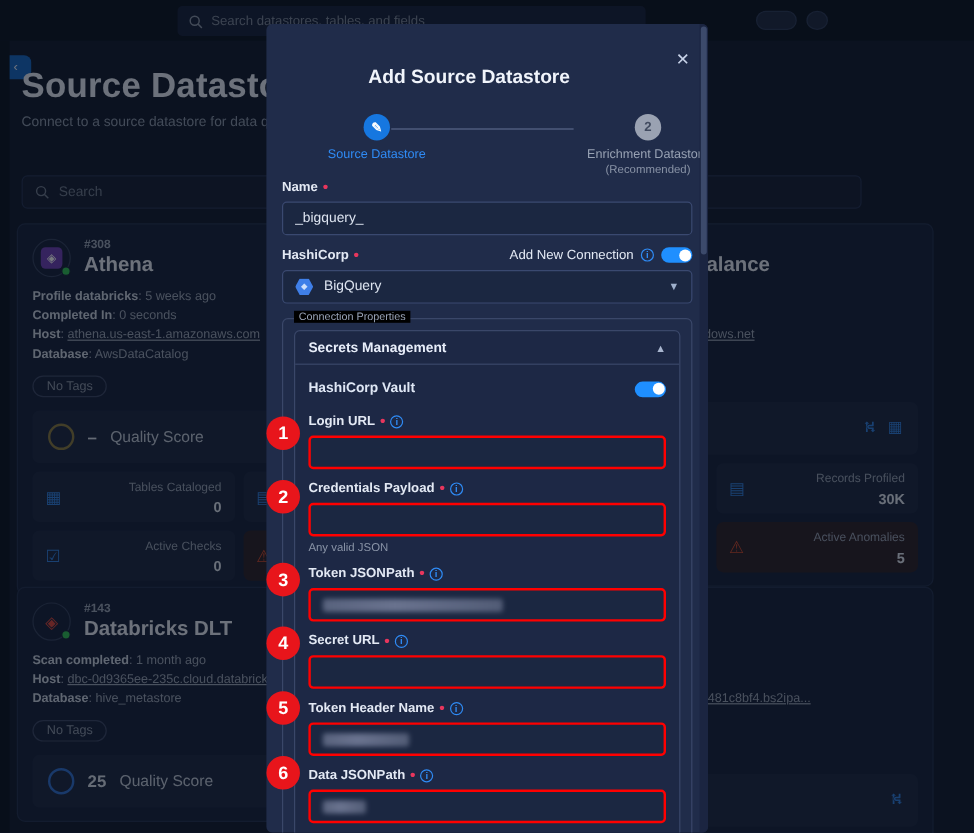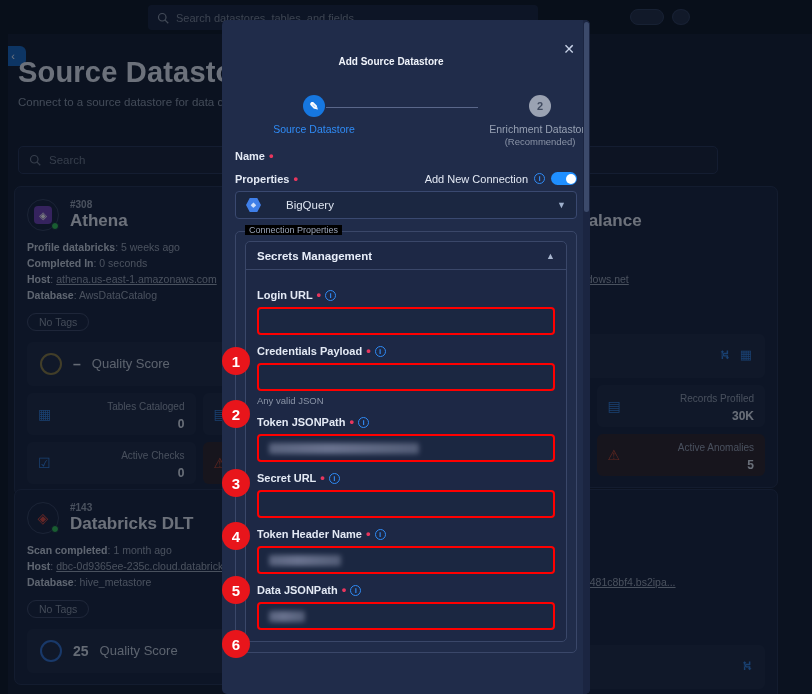--- a/index.html
+++ b/index.html
@@ -113,21 +113,21 @@
   .modal-scroll { position: absolute; inset: 0; }
   .modal-sb { position: absolute; right: 0; top: 0; width: 7px; height: 674px; background: #1b2541; }
   .modal-sb i { position: absolute; left: 1px; top: 2px; width: 5px; height: 190px; background: #3c4a6b; border-radius: 3px; display:block;}
 
   .close-x {
     position: absolute; right: 13px; top: 21px; width: 16px; height: 16px;
     color: #c8d3e8; font-size: 14px; line-height: 16px; text-align: center;
   }
   .modal-title {
     position: absolute; left: 0; top: 36px; width: 338px; text-align: center;
-    font-size: 10px; font-weight: bold; color: #f0f4fb;
+    font-size: 16px; font-weight: bold; color: #f0f4fb;
   }
 
   .stepper { position: absolute; left: 0; top: 75px; width: 360px; }
   .stepline { position: absolute; left: 104px; top: 12px; width: 152px; height: 1px; background: #5a678a; }
   .step { position: absolute; width: 150px; text-align: center; }
   .step.s1 { left: 17px; }
   .step.s2 { left: 243px; }
   .stepcircle {
     width: 22px; height: 22px; border-radius: 50%; margin: 0 auto;
     display: flex; align-items: center; justify-content: center;
@@ -409,53 +409,62 @@
         </div>
       </div>
 
       <div class="form">
 
         <div class="frow">
           <div class="flabel">
             <span>Name</span>
             <span class="req">•</span>
           </div>
+          <div class="finput">
+            <span>_bigquery_</span>
+          </div>
         </div>
 
         <div class="frow" style="margin-top:10px">
           <div class="flabel">
-            <span>Properties</span>
+            <span>HashiCorp</span>
             <span class="req">•</span>
             <span class="toggle-wrap">
               <span style="font-size:11px;font-weight:normal;color:#e3e9f4">Add New Connection</span>
               <i class="ico-i">i</i>
               <span class="toggle">
                   <i></i>
                 </span>
             </span>
           </div>
           <div class="finput sel">
-            <span style="display:flex;align-items:center;gap:25px">
+            <span style="display:flex;align-items:center;gap:9px">
               <span class="hex">◆</span>
               <span>BigQuery</span>
             </span>
             <span class="caret">▼</span>
           </div>
         </div>
 
         <div class="fieldset">
           <span class="legend">Connection Properties</span>
 
           <div class="panel">
             <div class="panel-head">
               <span>Secrets Management</span>
               <span class="up">▲</span>
             </div>
             <div class="panel-body">
 
+              <div class="vaultrow">
+                <span class="vaultname">HashiCorp Vault</span>
+                <span class="toggle" style="margin-left:auto">
+                    <i></i>
+                  </span>
+              </div>
 
               <div class="fb">
                 <div class="flabel">
                   <span>Login URL</span>
                   <span class="req">•</span>
                   <i class="ico-i">i</i>
                 </div>
                 <div class="finput err"></div>
               </div>
 

